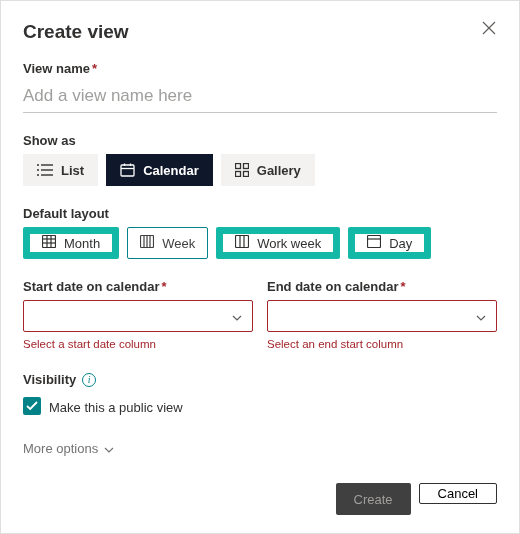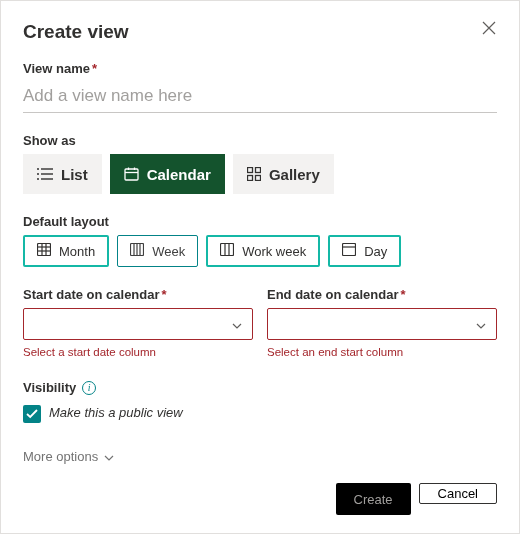--- a/index.html
+++ b/index.html
@@ -51,43 +51,43 @@
     background: transparent;
     color: #323130;
   }
   .view-name-input::placeholder { color: #a19f9d; }
   .section { margin-top: 20px; }
   .seg-group { display: flex; gap: 8px; }
   .seg-btn {
     display: inline-flex;
     align-items: center;
     gap: 8px;
-    height: 40px;
+    height: 32px;
     padding: 0 14px;
     background: #f3f2f1;
     border: none;
-    font-size: 15px;
+    font-size: 13px;
     font-weight: 600;
     color: #323130;
     cursor: pointer;
   }
   .seg-btn.selected {
-    background: #14532d;
+    background: #0f172a;
     color: #fff;
   }
   .seg-btn .icon { display:inline-flex; }
   .layout-group { display: flex; gap: 8px; }
   .layout-btn {
     display: inline-flex;
     align-items: center;
     gap: 8px;
     height: 32px;
     padding: 0 12px;
     background: #fff;
-    border: 2px solid #14b8a6;
+    border: 7px solid #14b8a6;
     border-radius: 2px;
     font-size: 13px;
     color: #323130;
     cursor: pointer;
   }
   .layout-btn.selected {
     border: 1px solid #038387;
     color: #404040;
   }
   .row2 {
@@ -130,25 +130,24 @@
     display: inline-flex;
     align-items: center;
     justify-content: center;
     font-size: 10px;
     font-weight: 400;
     font-style: italic;
     font-family: Georgia, serif;
   }
   .check-row {
     display: flex;
-    align-items: flex-start;
+    align-items: flex-end;
     gap: 8px;
     margin-top: 10px;
     font-size: 13px;
-    font-style: italic;
   }
   .checkbox {
     width: 18px; height: 18px;
     background: #038387;
     display: inline-flex;
     align-items: center;
     justify-content: center;
     color: #fff;
     border-radius: 2px;
   }
@@ -165,21 +164,21 @@
   .footer {
     position: absolute;
     right: 22px;
     bottom: 18px;
     display: flex;
     gap: 8px;
   }
   .primary-btn {
     height: 32px;
     padding: 0 18px;
-    background: #000000;
+    background: #404040;
     border: none;
     color: #a19f9d;
     font-size: 13px;
     border-radius: 2px;
     cursor: not-allowed;
   }
   .secondary-btn {
     height: 21px;
     padding: 0 18px;
     background: #fff;

